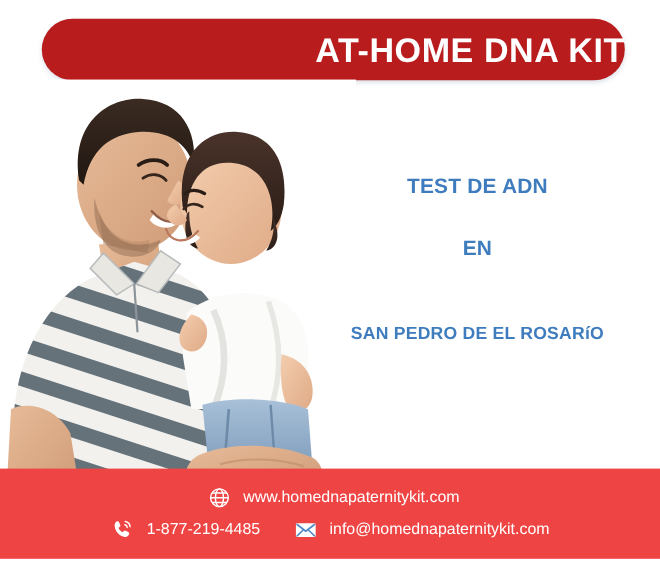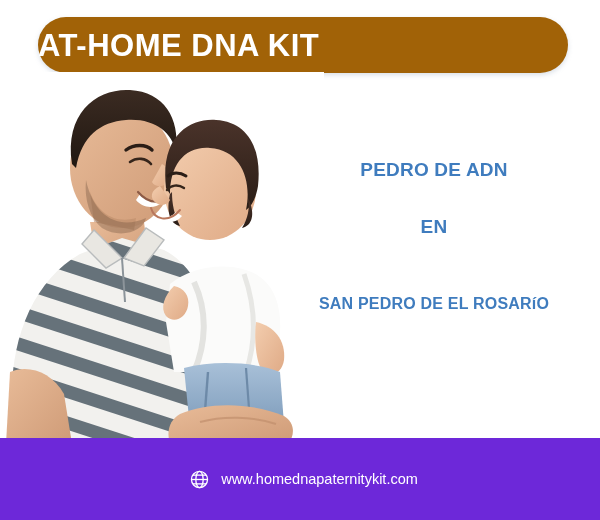--- a/index.html
+++ b/index.html
@@ -21,25 +21,25 @@
     overflow: hidden;
   }
 
   
   .title-banner {
     position: absolute;
     left: 38px;
     top: 17px;
     width: 530px;
     height: 56px;
-    background: #a16207;
+    background: #b91c1c;
     border-radius: 28px;
     display: flex;
     align-items: center;
-    justify-content: flex-start;
+    justify-content: flex-end;
     box-shadow: 0 2px 5px rgba(120,140,165,0.28);
   }
   .title-banner-text {
     color: #ffffff;
     font-size: 31px;
     font-weight: bold;
     letter-spacing: 0.5px;
     line-height: 1;
     white-space: nowrap;
   }
@@ -72,24 +72,24 @@
     white-space: nowrap;
   }
   .headline-line.l1 { margin-bottom: 38px; }
   .headline-line.l2 { margin-bottom: 60px; }
   .headline-line.l3 { font-size: 16px; }
 
   
   .footer-bar {
     position: absolute;
     left: 0;
-    bottom: 0;
+    bottom: 12px;
     width: 600px;
     height: 82px;
-    background: #6d28d9;
+    background: #ef4444;
     display: flex;
     flex-direction: column;
     align-items: center;
     justify-content: center;
     gap: 7px;
   }
   .footer-row {
     display: flex;
     align-items: center;
     justify-content: center;
@@ -221,21 +221,21 @@
       <path d="M186 138 C174 152 160 147 157 136" stroke="#b9775c" stroke-width="2" fill="none" stroke-linecap="round"></path>
 
       <path d="M186 342 C214 330 256 330 290 344 C300 350 302 362 294 372 L176 372 C172 358 176 348 186 342 Z" fill="url(#skinA)"></path>
       <path d="M206 350 C228 344 258 344 282 352" stroke="#c08f6c" stroke-width="2" fill="none" opacity="0.7"></path>
 
       <path d="M16 300 C34 292 58 300 70 322 L78 372 L12 372 Z" fill="url(#skinA)"></path>
     </svg>
   </div>
 
   <div class="headline-block">
-    <div class="headline-line l1">PEDRO DE ADN</div>
+    <div class="headline-line l1">TEST DE ADN</div>
     <div class="headline-line l2">EN</div>
     <div class="headline-line l3">SAN PEDRO DE EL ROSARíO</div>
   </div>
 
   <div class="footer-bar">
 
     <div class="footer-row row1">
       <div class="footer-item">
         <span class="footer-icon">
           <svg width="21" height="21" viewBox="0 0 24 24" fill="none" stroke="#ffffff" stroke-width="1.5" aria-hidden="true">
@@ -243,16 +243,39 @@
             <ellipse cx="12" cy="12" rx="4.2" ry="9.2"></ellipse>
             <line x1="2.8" y1="12" x2="21.2" y2="12"></line>
             <line x1="4.3" y1="7" x2="19.7" y2="7"></line>
             <line x1="4.3" y1="17" x2="19.7" y2="17"></line>
           </svg>
         </span>
         <span class="footer-text">www.homednapaternitykit.com</span>
       </div>
     </div>
 
+    <div class="footer-row row2">
+      <div class="footer-item">
+        <span class="footer-icon">
+          <svg width="21" height="21" viewBox="0 0 24 24" aria-hidden="true">
+            <path d="M6.1 3.4 C7.1 3.1 7.9 3.5 8.3 4.4 L9.5 7.1 C9.9 8 9.6 8.8 8.8 9.3 L7.7 10 C8.4 12.1 10 13.8 12.1 14.7 L12.9 13.6 C13.4 12.9 14.3 12.7 15.1 13.1 L17.8 14.4 C18.6 14.8 19 15.7 18.7 16.6 C18.2 18.5 16.4 19.9 14.4 19.6 C8.7 18.8 4.3 14.2 3.7 8.5 C3.5 6.4 4.3 4.1 6.1 3.4 Z" fill="#ffffff"></path>
+            <path d="M14.7 3.6 C17.4 4.1 19.4 6.2 19.8 8.9" stroke="#ffffff" stroke-width="1.5" fill="none" stroke-linecap="round"></path>
+            <path d="M14.2 6.9 C15.6 7.2 16.6 8.3 16.8 9.7" stroke="#ffffff" stroke-width="1.5" fill="none" stroke-linecap="round"></path>
+          </svg>
+        </span>
+        <span class="footer-text">1-877-219-4485</span>
+      </div>
+
+      <div class="footer-item">
+        <span class="footer-icon">
+          <svg width="22" height="22" viewBox="0 0 24 24" aria-hidden="true">
+            <rect x="2.2" y="5.2" width="19.6" height="13.6" rx="1.4" fill="#ffffff"></rect>
+            <path d="M3.4 6.4 L12 13 L20.6 6.4" fill="none" stroke="#5189c4" stroke-width="1.7" stroke-linecap="round" stroke-linejoin="round"></path>
+            <path d="M3.4 17.6 L9.4 11.8 M20.6 17.6 L14.6 11.8" fill="none" stroke="#5189c4" stroke-width="1.5" stroke-linecap="round"></path>
+          </svg>
+        </span>
+        <span class="footer-text">info@homednapaternitykit.com</span>
+      </div>
+    </div>
 
   </div>
 
 </div>
 
 </body></html>

